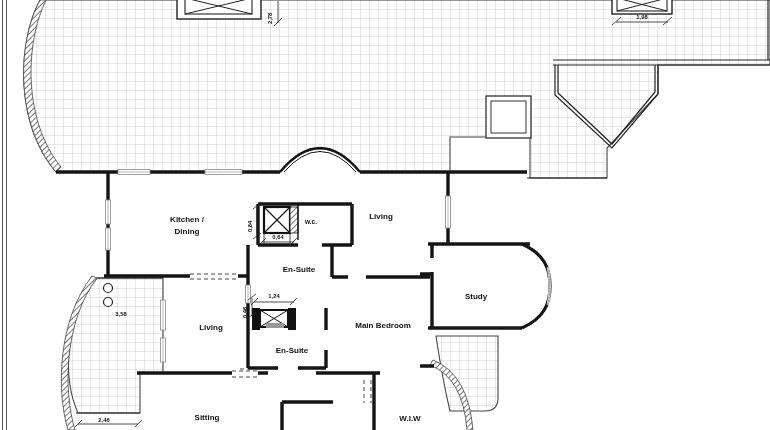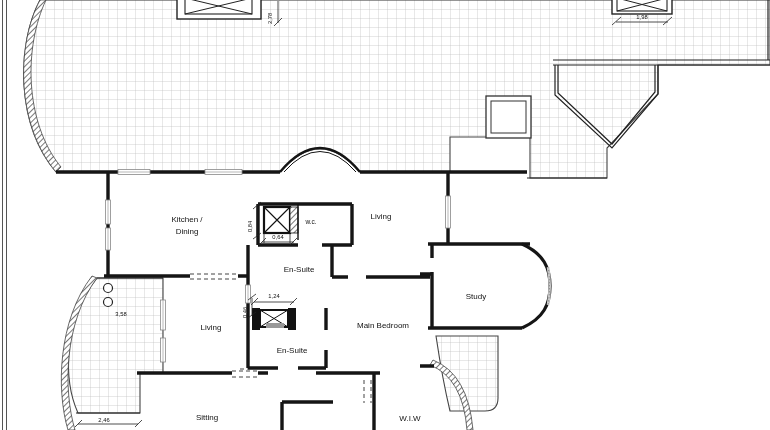--- a/index.html
+++ b/index.html
@@ -1,16 +1,16 @@
 <!DOCTYPE html>
 <html><head>
 <meta charset="utf-8">
 <style>
   html,body{margin:0;padding:0;background:#fff;}
-  #page{width:770px;height:430px;position:relative;overflow:hidden;background:#fff;}
+  #page{width:770px;height:430px;position:relative;overflow:hidden;background:#fff;font-weight:bold;}
   svg{display:block;}
   text{font-family:"Liberation Sans", sans-serif;fill:#111;}
   .room-label{font-size:8px;}
   .room-label-sm{font-size:6.5px;}
   .dim-label{font-size:5.8px;}
 </style>
 </head>
 <body>
 
 <div id="page">

